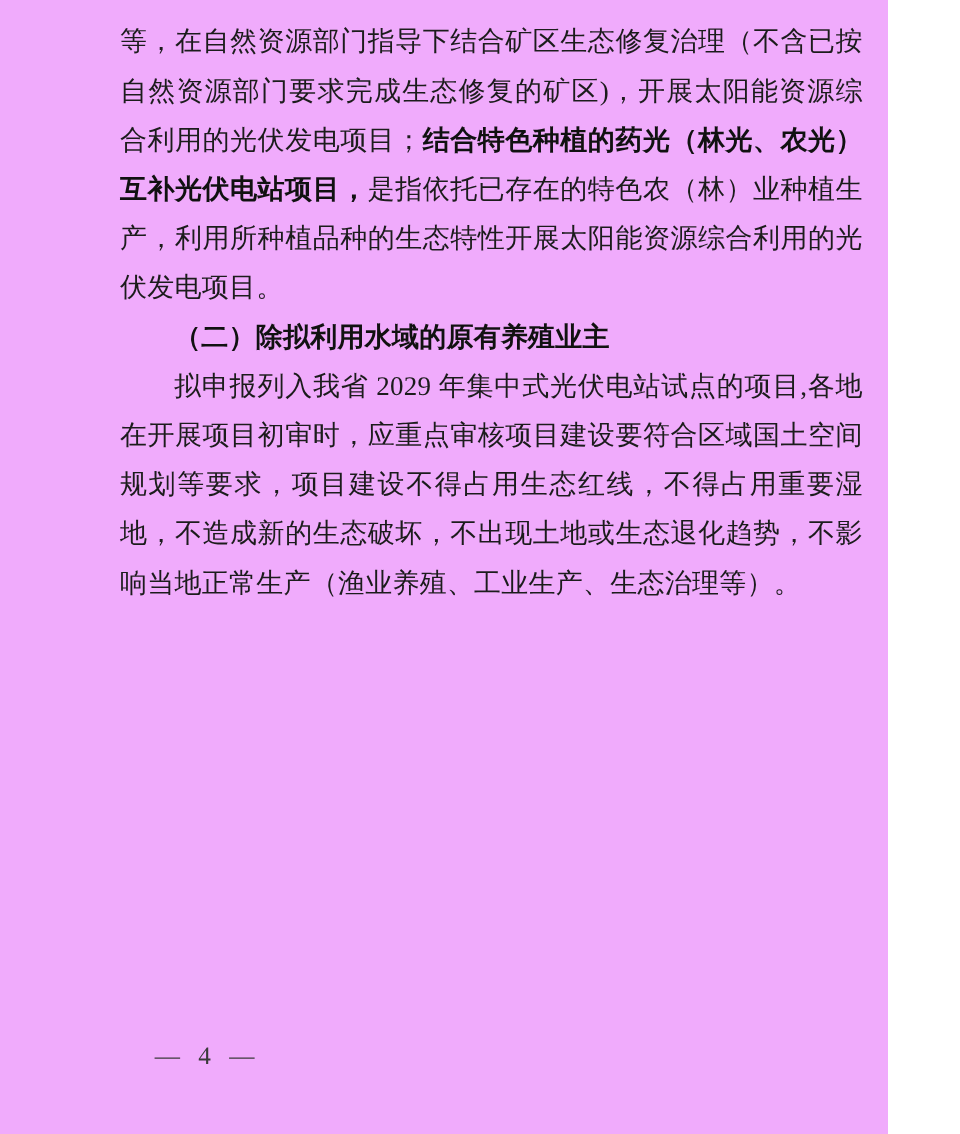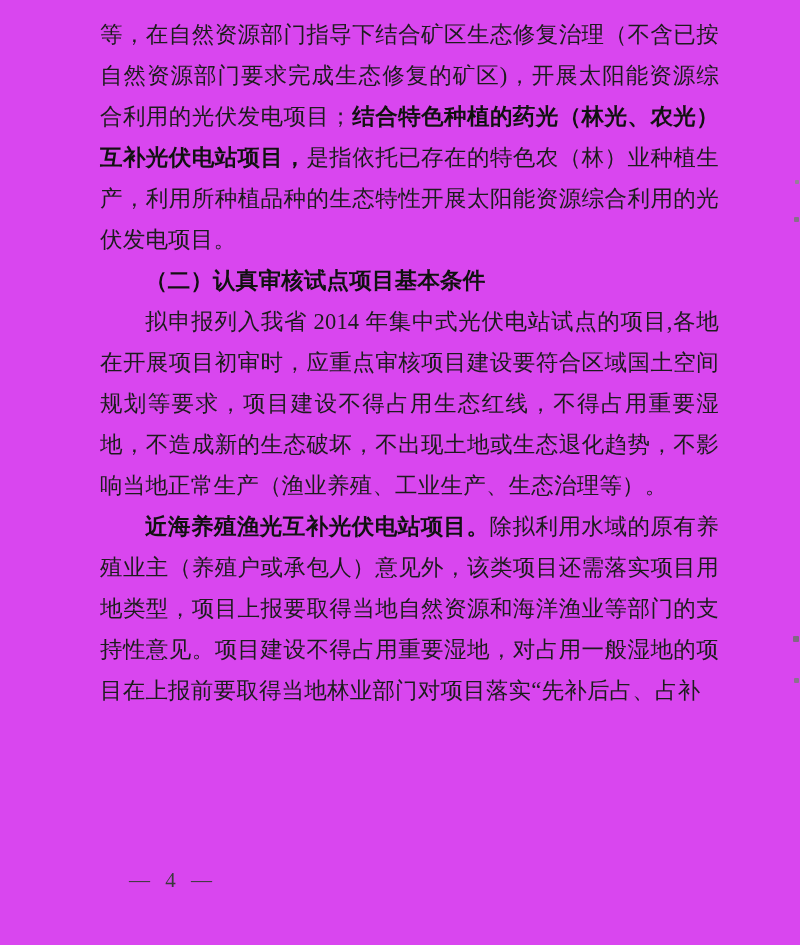--- a/index.html
+++ b/index.html
@@ -7,23 +7,23 @@
     padding: 0;
     background: #ffffff;
   }
   body {
     width: 800px;
     height: 945px;
     font-family: "Liberation Serif", serif;
   }
   .page {
     position: relative;
-    width: 800px;
+    width: 740px;
     height: 945px;
-    background: #d946ef;
+    background: #f0abfc;
     overflow: hidden;
     color: #1c1c1c;
   }
   .content {
     position: absolute;
     left: 100px;
     top: 14px;
     width: 619px;
   }
   p.para {
@@ -63,22 +63,21 @@
     border-radius: 1px;
     opacity: 0.85;
   }
 </style>
 </head>
 <body>
 
 <div class="page">
   <main class="content">
       <p class="para"><span class="run">等，在自然资源部门指导下结合矿区生态修复治理（不含已按自然资源部门要求完成生态修复的矿区)，开展太阳能资源综合利用的光伏发电项目；</span><span class="run-bold">结合特色种植的药光（林光、农光）互补光伏电站项目，</span><span class="run">是指依托已存在的特色农（林）业种植生产，利用所种植品种的生态特性开展太阳能资源综合利用的光伏发电项目。</span></p>
-      <p class="para indent"><span class="run-bold">（二）认真审核试点项目基本条件</span></p>
-      <p class="para indent"><span class="run">拟申报列入我省 2014 年集中式光伏电站试点的项目,各地在开展项目初审时，应重点审核项目建设要符合区域国土空间规划等要求，项目建设不得占用生态红线，不得占用重要湿地，不造成新的生态破坏，不出现土地或生态退化趋势，不影响当地正常生产（渔业养殖、工业生产、生态治理等）。</span></p>
-      <p class="para indent"><span class="run-bold">近海养殖渔光互补光伏电站项目。</span><span class="run">除拟利用水域的原有养殖业主（养殖户或承包人）意见外，该类项目还需落实项目用地类型，项目上报要取得当地自然资源和海洋渔业等部门的支持性意见。项目建设不得占用重要湿地，对占用一般湿地的项目在上报前要取得当地林业部门对项目落实“先补后占、占补</span></p>
+      <p class="para indent"><span class="run-bold">（二）除拟利用水域的原有养殖业主</span></p>
+      <p class="para indent"><span class="run">拟申报列入我省 2029 年集中式光伏电站试点的项目,各地在开展项目初审时，应重点审核项目建设要符合区域国土空间规划等要求，项目建设不得占用生态红线，不得占用重要湿地，不造成新的生态破坏，不出现土地或生态退化趋势，不影响当地正常生产（渔业养殖、工业生产、生态治理等）。</span></p>
     </main>
   <div class="page-number">— 4 —</div>
 <div class="speck" style="left: 795px; top: 180px; width: 4px; height: 4px; background: rgb(138, 138, 138);"></div>
     <div class="speck" style="left: 794px; top: 217px; width: 5px; height: 5px; background: rgb(119, 119, 119);"></div>
     <div class="speck" style="left: 793px; top: 636px; width: 6px; height: 6px; background: rgb(111, 111, 111);"></div>
     <div class="speck" style="left: 794px; top: 678px; width: 5px; height: 5px; background: rgb(122, 122, 122);"></div>
   </div>
 
 </body></html>

